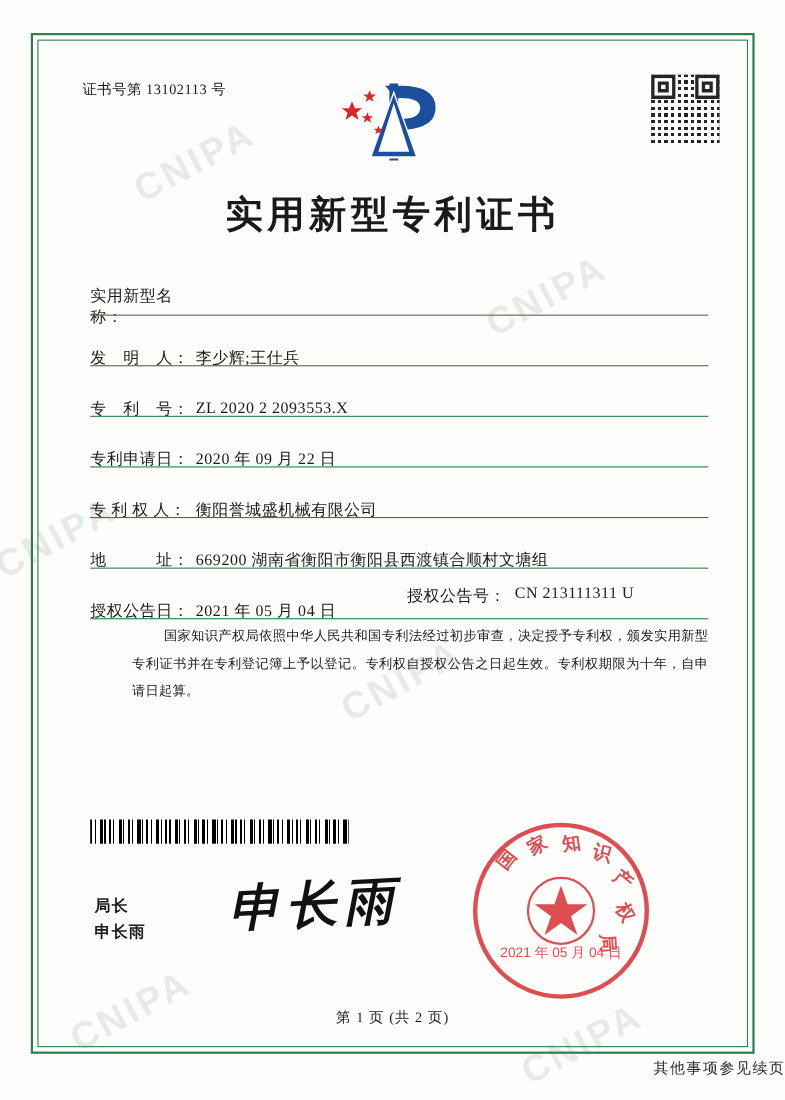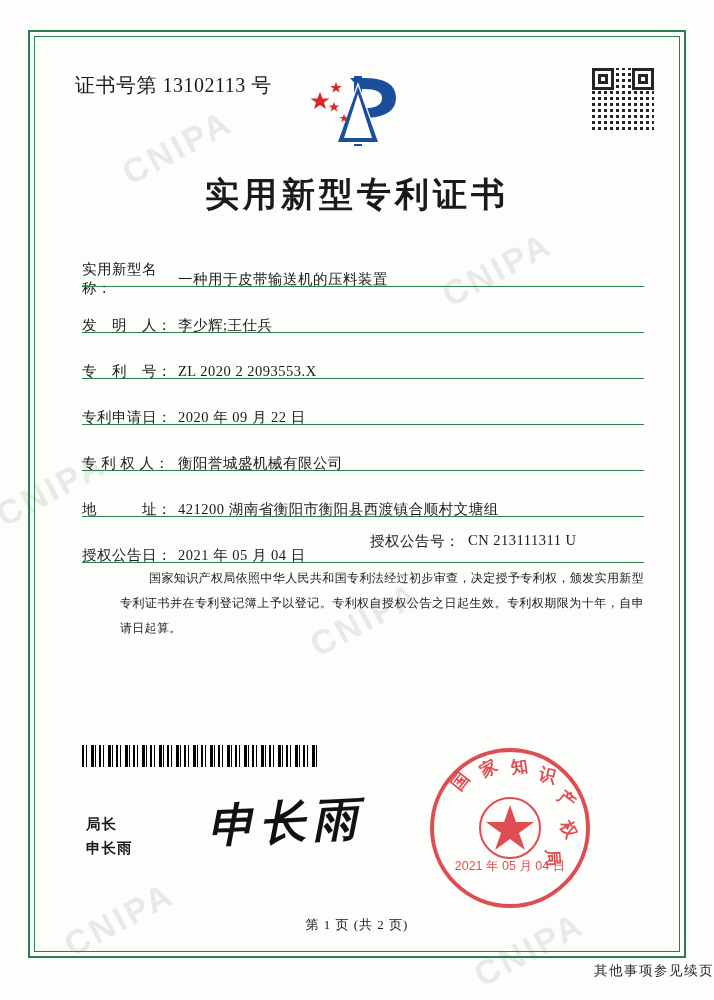--- a/index.html
+++ b/index.html
@@ -56,21 +56,21 @@
   .wm3 { left: -8px;  top: 470px; font-size: 34px; transform: rotate(-28deg); }
   .wm4 { left: 306px; top: 600px; font-size: 34px; transform: rotate(-28deg); }
   .wm5 { left: 60px;  top: 900px; font-size: 34px; transform: rotate(-28deg); }
   .wm6 { left: 470px; top: 930px; font-size: 34px; transform: rotate(-28deg); }
 
   
   .cert-no {
     position: absolute;
     left: 75px;
     top: 72px;
-    font-size: 20px;
+    font-size: 13px;
     letter-spacing: .5px;
     font-family: Liberation Serif, serif;
   }
 
   .qr {
     position: absolute;
     right: 60px;
     top: 68px;
     width: 62px;
     height: 62px;
@@ -298,21 +298,20 @@
       <polygon points="52,42 53.2,45 56.4,45 53.8,47 54.8,50 52,48.2 49.2,50 50.2,47 47.6,45 50.8,45"></polygon>
     </g>
   </svg>
 
   <div class="title">实用新型专利证书</div>
 
   <div class="fields">
 
     <div class="row">
       <span class="label">实用新型名称：</span>
-      <span class="value">一种用于皮带输送机的压料装置</span>
       <span class="underline"></span>
     </div>
 
     <div class="row">
       <span class="label">发　明　人：</span>
       <span class="value">李少辉;王仕兵</span>
       <span class="underline"></span>
     </div>
 
     <div class="row">
@@ -328,21 +327,21 @@
     </div>
 
     <div class="row">
       <span class="label">专 利 权 人：</span>
       <span class="value">衡阳誉城盛机械有限公司</span>
       <span class="underline"></span>
     </div>
 
     <div class="row">
       <span class="label">地　　　址：</span>
-      <span class="value">421200 湖南省衡阳市衡阳县西渡镇合顺村文塘组</span>
+      <span class="value">669200 湖南省衡阳市衡阳县西渡镇合顺村文塘组</span>
       <span class="underline"></span>
     </div>
 
     <div class="row dual">
       <span class="label">授权公告日：</span>
       <span class="value">2021 年 05 月 04 日</span>
       <span class="col2">
         <span class="label">授权公告号：</span>
         <span class="value">CN 213111311 U</span>
       </span>

